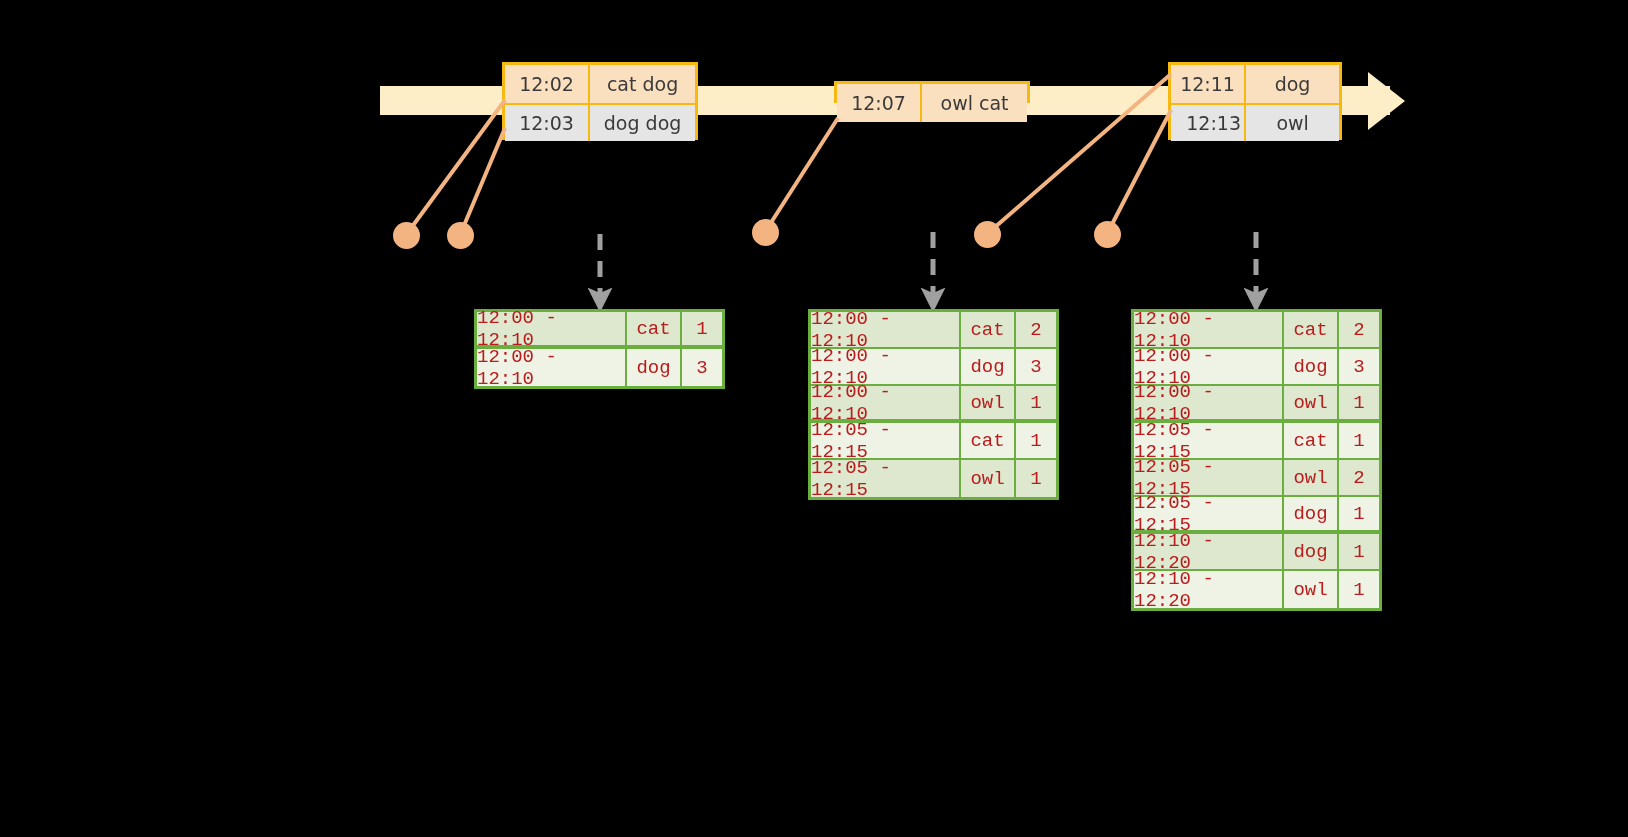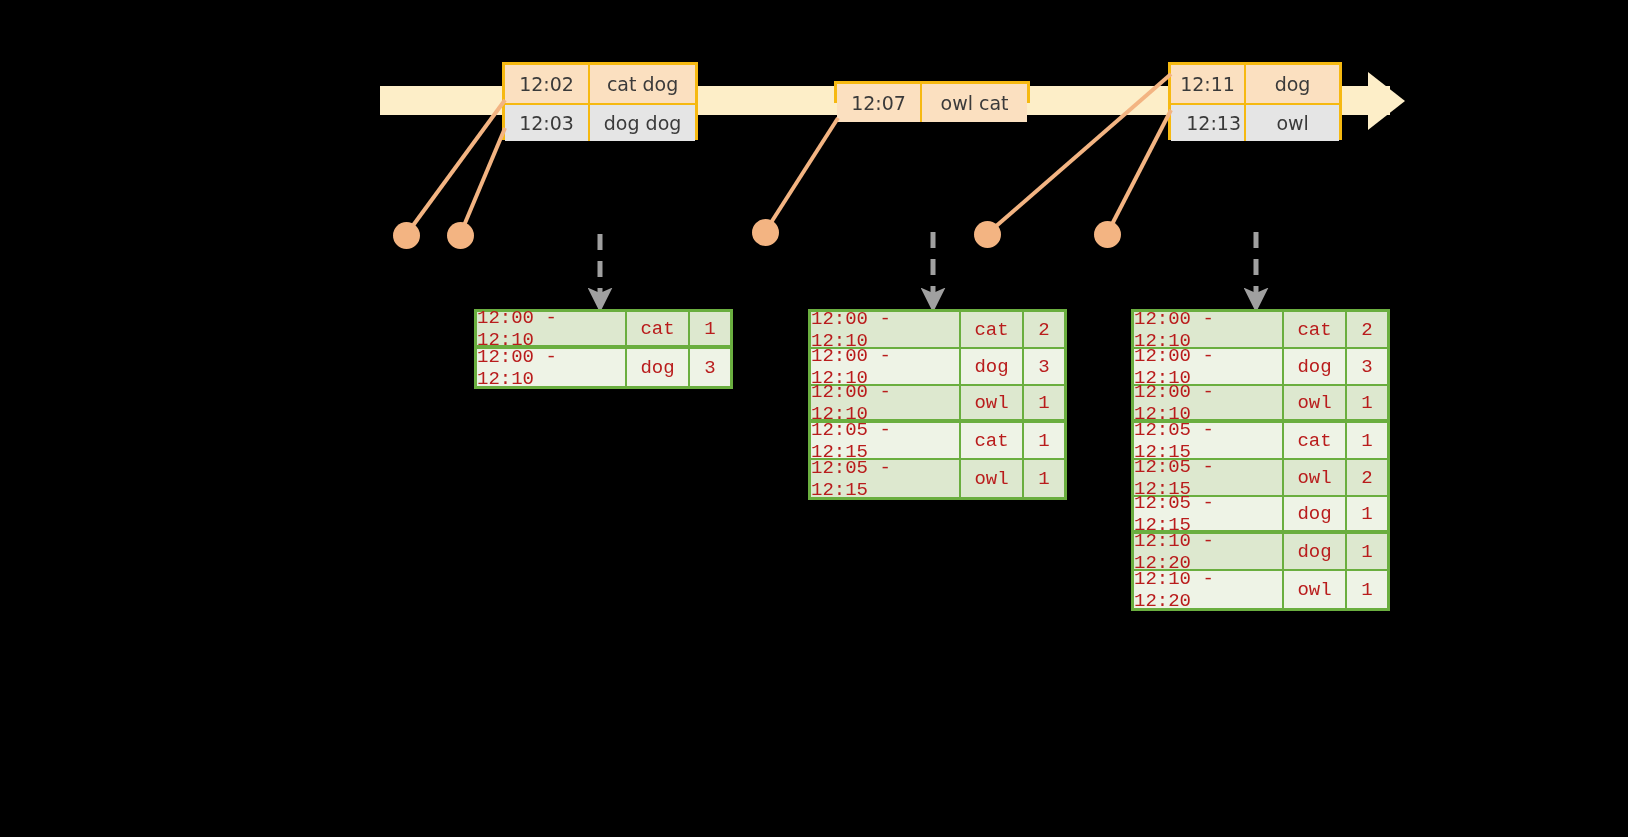--- a/index.html
+++ b/index.html
@@ -38,21 +38,21 @@
   .res-table{position:absolute;border:3px solid #6aae3f;box-sizing:border-box;
              background:#eef3e6;}
   .res-row{display:flex;height:37px;box-sizing:border-box;
            border-bottom:2px solid #6aae3f;}
   .res-row:last-child{border-bottom:none;}
   .res-row.grp{border-bottom:4px solid #6aae3f;}
   .res-row.shade .cell{background:#dde8cf;}
   .cell{display:flex;align-items:center;justify-content:center;
         font-size:19px;color:#b91c1c;background:#eef3e6;box-sizing:border-box;font-family:Liberation Mono, monospace;}
   .cell.window{width:148px;}
-  .cell.key{width:63px;border-left:2px solid #6aae3f;}
+  .cell.key{width:55px;border-left:2px solid #6aae3f;}
   .cell.count{width:42px;border-left:2px solid #6aae3f;}
 
   .t1{left:474px;top:309px;}
   .t2{left:808px;top:309px;}
   .t3{left:1131px;top:309px;}
 </style>
 </head>
 <body>
 
 <div id="stage">

